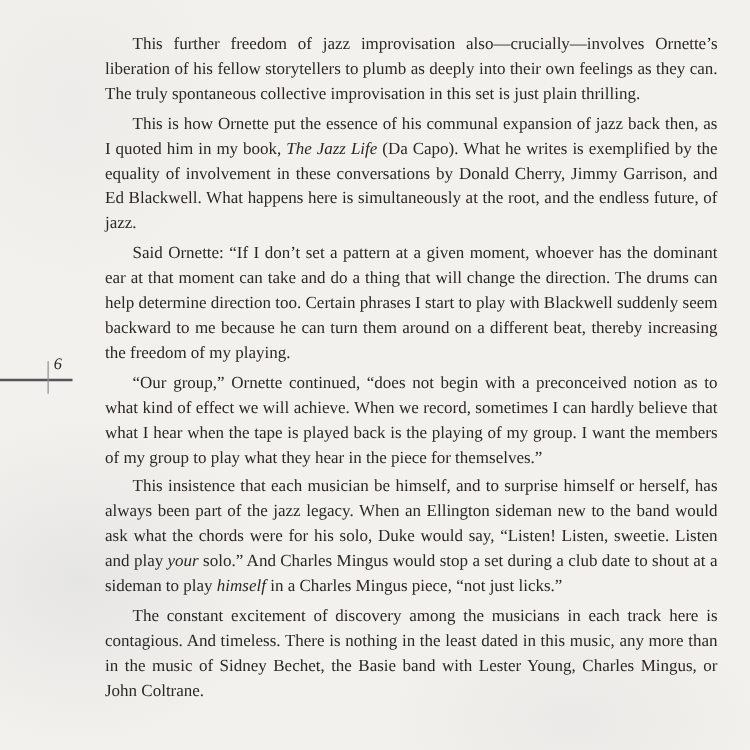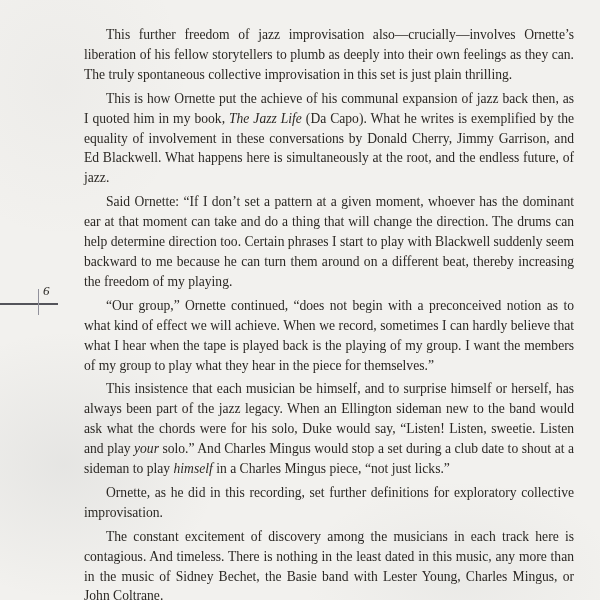--- a/index.html
+++ b/index.html
@@ -81,20 +81,19 @@
   <div class="texture t1"></div>
   <div class="texture t2"></div>
   <div class="texture t3"></div>
 
   <div class="pn-rule-h"></div>
   <div class="pn-rule-v"></div>
   <div class="pn-number">6</div>
 
   <div class="text-block">
       <p><span>This further freedom of jazz improvisation also—crucially—involves Ornette’s liberation of his fellow storytellers to plumb as deeply into their own feelings as they can. The truly spontaneous collective improvisation in this set is just plain thrilling.</span></p>
-      <p><span>This is how Ornette put the achieve of his communal expansion of jazz back then, as I quoted him in my book, </span><i>The Jazz Life</i><span> (Da Capo). What he writes is exemplified by the equality of involvement in these conversations by Donald Cherry, Jimmy Garrison, and Ed Blackwell. What happens here is simultaneously at the root, and the endless future, of jazz.</span></p>
+      <p><span>This is how Ornette put the essence of his communal expansion of jazz back then, as I quoted him in my book, </span><i>The Jazz Life</i><span> (Da Capo). What he writes is exemplified by the equality of involvement in these conversations by Donald Cherry, Jimmy Garrison, and Ed Blackwell. What happens here is simultaneously at the root, and the endless future, of jazz.</span></p>
       <p><span>Said Ornette: “If I don’t set a pattern at a given moment, whoever has the dominant ear at that moment can take and do a thing that will change the direction. The drums can help determine direction too. Certain phrases I start to play with Blackwell suddenly seem backward to me because he can turn them around on a different beat, thereby increasing the freedom of my playing.</span></p>
       <p><span>“Our group,” Ornette continued, “does not begin with a preconceived notion as to what kind of effect we will achieve. When we record, sometimes I can hardly believe that what I hear when the tape is played back is the playing of my group. I want the members of my group to play what they hear in the piece for themselves.”</span></p>
       <p><span>This insistence that each musician be himself, and to surprise himself or herself, has always been part of the jazz legacy. When an Ellington sideman new to the band would ask what the chords were for his solo, Duke would say, “Listen! Listen, sweetie. Listen and play </span><i>your</i><span> solo.” And Charles Mingus would stop a set during a club date to shout at a sideman to play </span><i>himself</i><span> in a Charles Mingus piece, “not just licks.”</span></p>
-      <p><span>Ornette, as he did in this recording, set further definitions for exploratory collective improvisation.</span></p>
       <p><span>The constant excitement of discovery among the musicians in each track here is contagious. And timeless. There is nothing in the least dated in this music, any more than in the music of Sidney Bechet, the Basie band with Lester Young, Charles Mingus, or John Coltrane.</span></p>
     </div>
 </div>
 
 </body></html>

